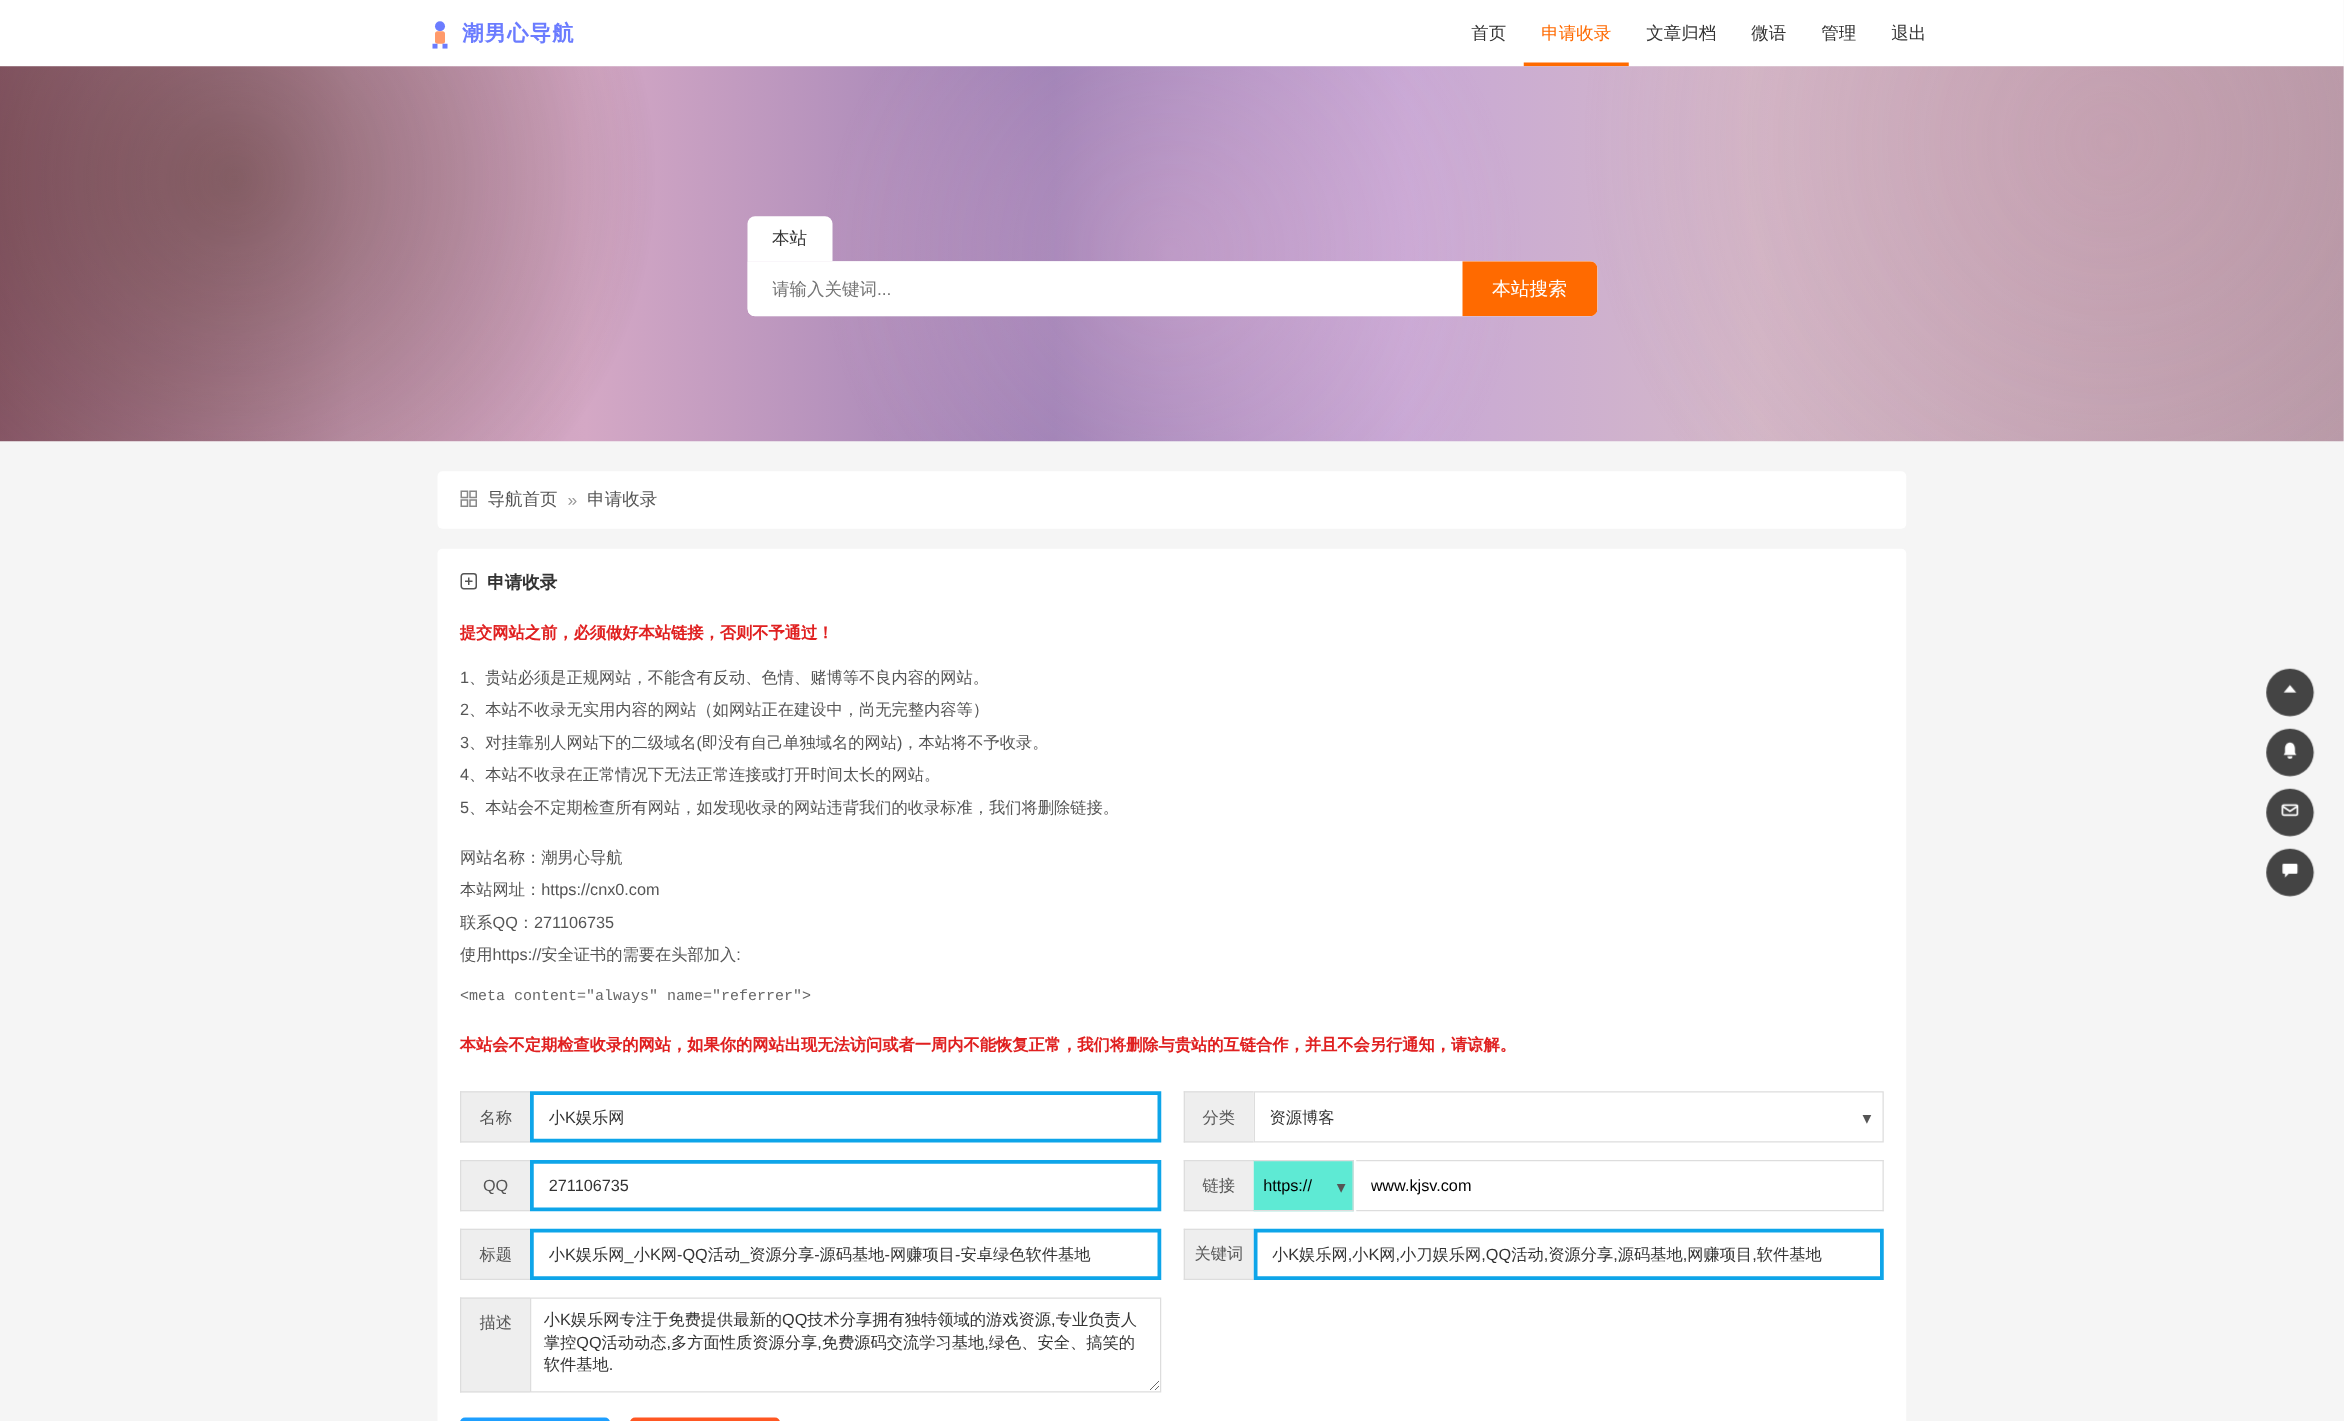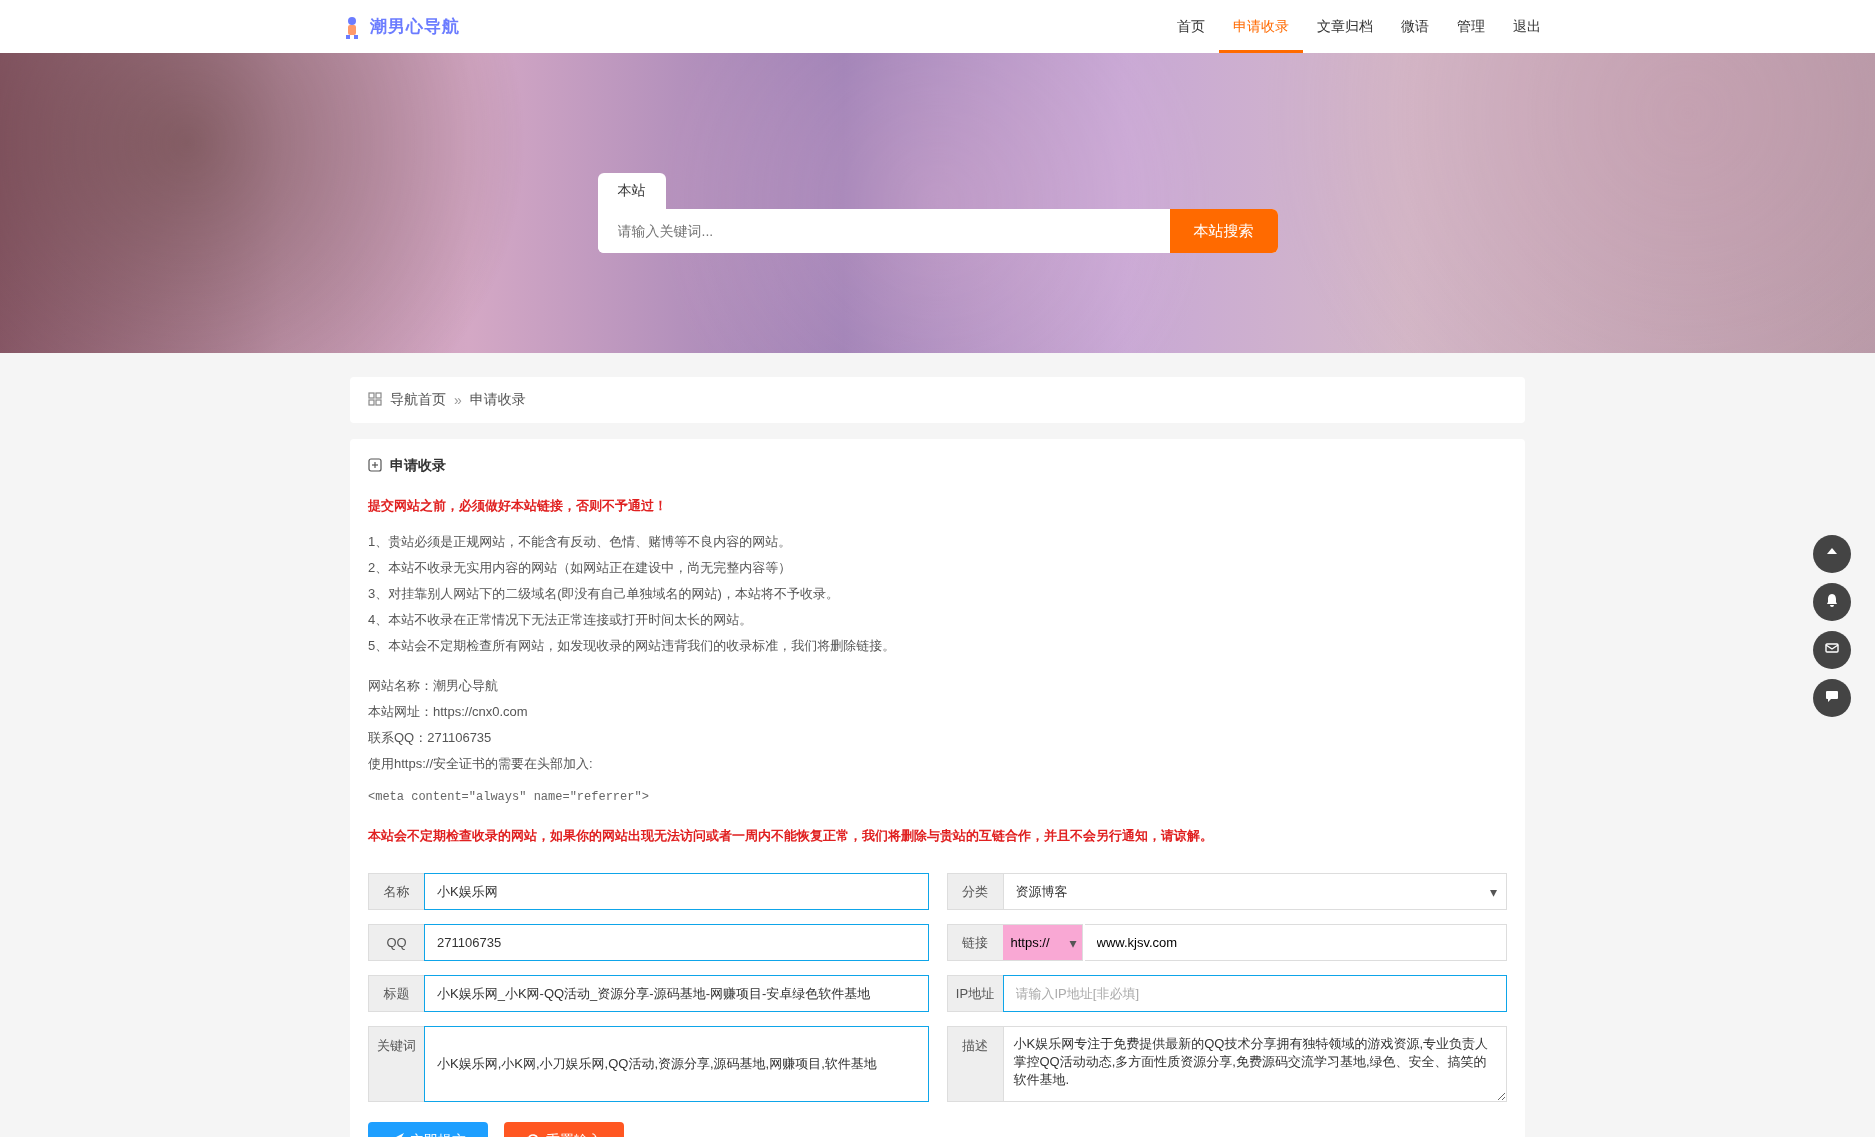--- a/index.html
+++ b/index.html
@@ -41,27 +41,27 @@
 
 .rules { color: #555; line-height: 2; font-size: 13px; }
 .rules .red { color: #e02020; font-weight: bold; }
 .rules .red2 { color: #e02020; font-weight: bold; margin-top: 14px; }
 .rules .code { font-family: "Courier New", monospace; font-size: 12px; color: #666; margin: 8px 0; }
 
 
 .form-grid { display: grid; grid-template-columns: 1fr 1fr; gap: 14px 18px; margin-top: 24px; }
 .form-row { display: flex; align-items: stretch; }
 .form-label { width: 56px; background: #eee; border: 1px solid #ddd; border-right: none; display: flex; align-items: center; justify-content: center; color: #555; font-size: 13px; }
-.form-input { flex: 1; border: 1px solid #0ea5e9; padding: 10px 12px; font-size: 13px; outline: none; color: #333; }
+.form-input { flex: 1; border: 3px solid #0ea5e9; padding: 10px 12px; font-size: 13px; outline: none; color: #333; }
 .form-input::placeholder { color: #aaa; }
 .form-select { flex: 1; border: 1px solid #ddd; padding: 10px 12px; font-size: 13px; outline: none; background: #fff; color: #333; appearance: none; position: relative; }
 .select-wrap { flex: 1; position: relative; display: flex; }
 .select-wrap::after { content: '▾'; position: absolute; right: 10px; top: 50%; transform: translateY(-50%); color: #555; pointer-events: none; }
 .link-row { display: flex; align-items: stretch; justify-content: flex-end; }
-.link-protocol { width: 80px; border: 1px solid #ddd; border-left: none; padding: 10px 8px; font-size: 13px; background: #f9a8d4; appearance: none; position: relative; }
+.link-protocol { width: 80px; border: 1px solid #ddd; border-left: none; padding: 10px 8px; font-size: 13px; background: #5eead4; appearance: none; position: relative; }
 .link-protocol-wrap { width: 82px; position: relative; display: flex; }
 .link-protocol-wrap::after { content: '▾'; position: absolute; right: 8px; top: 50%; transform: translateY(-50%); color: #555; pointer-events: none; }
 .link-input { flex: 1; border: 1px solid #ddd; border-left: none; padding: 10px 12px; font-size: 13px; outline: none; }
 .form-textarea { flex: 1; border: 1px solid #ddd; padding: 8px 10px; font-size: 13px; outline: none; resize: vertical; min-height: 76px; font-family: inherit; color: #333; }
 .textarea-row .form-label { align-items: flex-start; padding-top: 10px; }
 
 
 .btn-row { display: flex; justify-content: flex-start; gap: 16px; margin-top: 20px; }
 .btn { border: none; padding: 10px 22px; font-size: 14px; border-radius: 4px; color: #fff; cursor: pointer; display: flex; align-items: center; gap: 6px; }
 .btn-primary { background: #1e9fff; }
@@ -177,24 +177,20 @@
           <select class="link-protocol">
             <option>https://</option>
           </select>
         </div>
         <input class="link-input" value="www.kjsv.com" style="">
       </div>
 
       <div class="form-row">
         <div class="form-label">标题</div>
         <input class="form-input" value="小K娱乐网_小K网-QQ活动_资源分享-源码基地-网赚项目-安卓绿色软件基地" style="">
-      </div>
-      <div class="form-row">
-        <div class="form-label">IP地址</div>
-        <input class="form-input" placeholder="请输入IP地址[非必填]" style="">
       </div>
 
       <div class="form-row textarea-row">
         <div class="form-label">关键词</div>
         <input class="form-input" value="小K娱乐网,小K网,小刀娱乐网,QQ活动,资源分享,源码基地,网赚项目,软件基地" style="">
       </div>
       <div class="form-row textarea-row">
         <div class="form-label">描述</div>
         <textarea class="form-textarea" style="">小K娱乐网专注于免费提供最新的QQ技术分享拥有独特领域的游戏资源,专业负责人掌控QQ活动动态,多方面性质资源分享,免费源码交流学习基地,绿色、安全、搞笑的软件基地.</textarea>
       </div>

